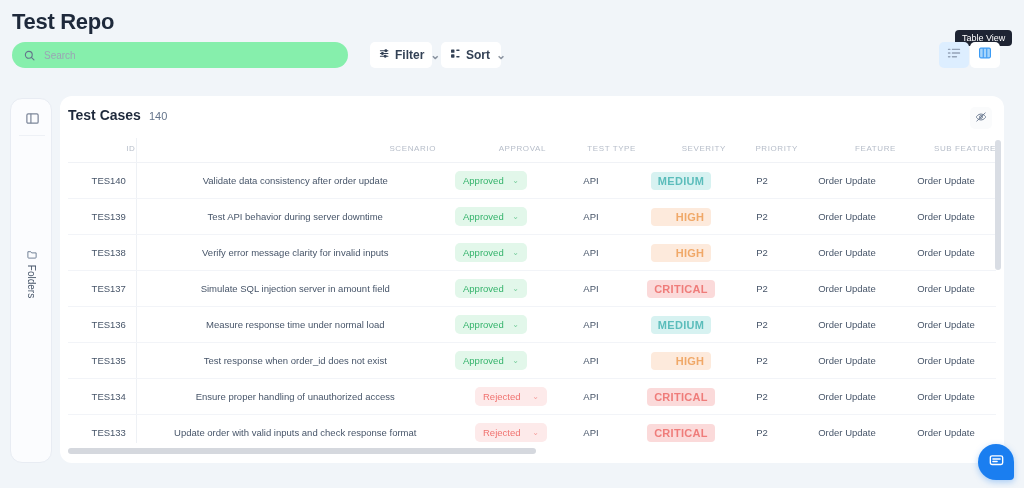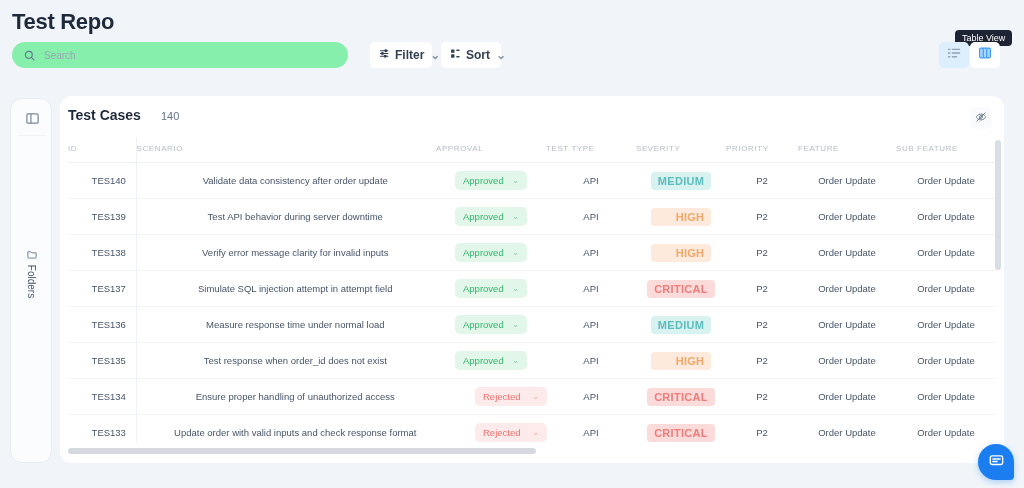--- a/index.html
+++ b/index.html
@@ -128,21 +128,21 @@
     background: #ffffff;
     border-radius: 12px;
     overflow: hidden;
   }
   .card-title {
     position: absolute; left: 8px; top: 11px;
     font-size: 14px; font-weight: bold; color: #1e293b;
   }
   .card-count {
     font-size: 11px; font-weight: normal; color: #64748b;
-    margin-left: 20px;
+    margin-left: 8px;
   }
   .eye-btn {
     position: absolute; right: 12px; top: 11px;
     width: 22px; height: 22px;
     border-radius: 5px;
     background: #fafbfc;
     display: flex; align-items: center; justify-content: center;
     cursor: pointer;
   }
 
@@ -151,21 +151,21 @@
     position: absolute; left: 8px; top: 42px;
     width: 928px; height: 305px;
     overflow: hidden;
   }
   table.tc { border-collapse: collapse; width: 100%; table-layout: fixed; }
   table.tc th {
     font-size: 8px; font-weight: normal; letter-spacing: .6px;
     color: #b6bdc9; text-transform: uppercase;
     padding: 6px 0 9px 0;
     border-bottom: 1px solid #f0f2f6;
-    text-align: left;
+    text-align: right;
   }
   table.tc td {
     font-size: 9.5px; color: #475569;
     height: 36px;
     border-bottom: 1px solid #f2f4f8;
     text-align: center;
     vertical-align: middle;
   }
   .c-id      { width: 68px; }
   .c-scen    { width: 300px; }
@@ -395,21 +395,21 @@
                   <span class="chev2">⌄</span>
                 </span></td>
               <td class="c-type">API</td>
               <td class="c-sev"><span class="sev sev-HIGH">HIGH</span></td>
               <td class="c-prio">P2</td>
               <td class="c-feat">Order Update</td>
               <td class="c-sub">Order Update</td>
             </tr>
             <tr>
               <td class="c-id">TES137</td>
-              <td class="c-scen">Simulate SQL injection attempt in attempt field</td>
+              <td class="c-scen">Simulate SQL injection server in amount field</td>
               <td class="c-appr"><span class="badge badge-approved">
                   <span>Approved</span>
                   <span class="chev2">⌄</span>
                 </span></td>
               <td class="c-type">API</td>
               <td class="c-sev"><span class="sev sev-CRITICAL">CRITICAL</span></td>
               <td class="c-prio">P2</td>
               <td class="c-feat">Order Update</td>
               <td class="c-sub">Order Update</td>
             </tr>

